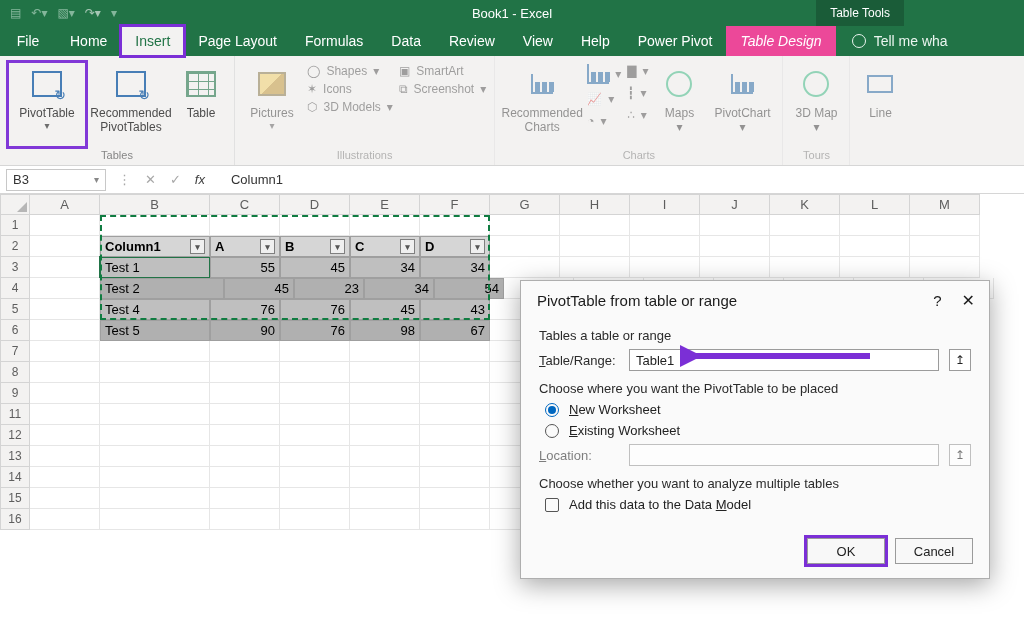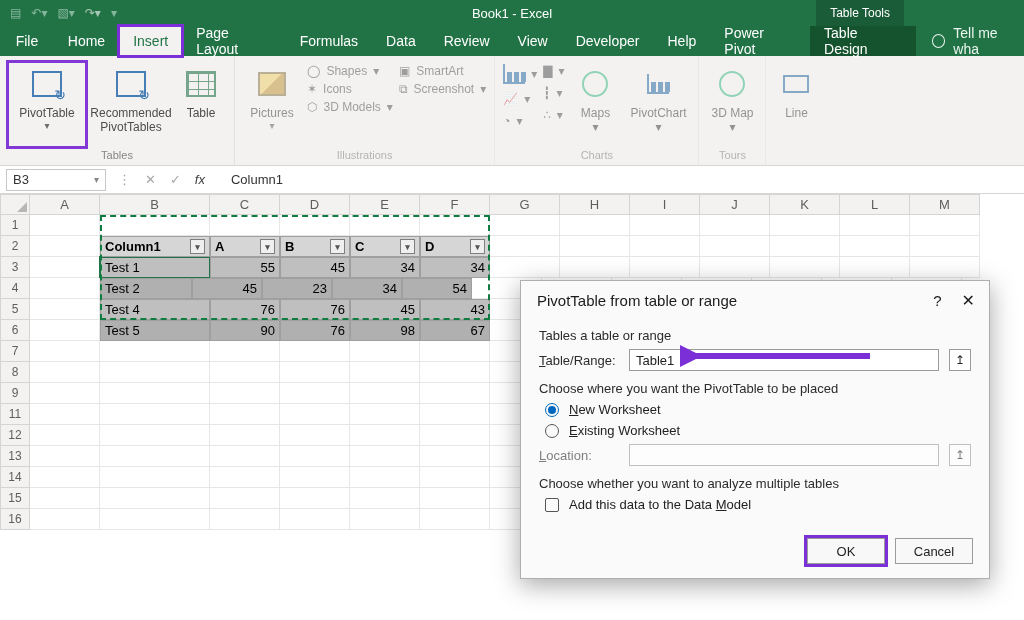--- a/index.html
+++ b/index.html
@@ -10,21 +10,21 @@
   .titlebar .qat { display: flex; align-items: center; gap: 10px; padding-left: 10px; opacity: .6; }
   .titlebar .qat span { display: inline-block; }
   .titlebar .title { position: absolute; left: 0; right: 0; text-align: center; color: #fff; font-size: 13px; }
   .titlebar .tabletools { position: absolute; right: 120px; top: 0; height: 26px; padding: 0 14px; background: #1a5c38; color: #fff; font-size: 12px; display: flex; align-items: center; }
 
   
   .ribbon-tabs { height: 30px; background: #217346; display: flex; align-items: stretch; padding-left: 0; }
   .filetab { width: 56px; display: flex; align-items: center; justify-content: center; color: #fff; font-size: 14px; background: #217346; }
   .rtab { padding: 4px 14px; color: #fff; font-size: 14px; display: flex; align-items: center; cursor: pointer; }
   .rtab.active { background: #f3f2f1; color: #217346; }
-  .rtab.design { background: #14532d; }
+  .rtab.design { background: #ec4899; font-style: italic; }
   .tellme { display:flex; align-items:center; gap:8px; color:#eaf5ef; padding-left:16px; font-size:14px; }
   .bulb { width:14px; height:14px; border:1.5px solid #eaf5ef; border-radius:50%; position:relative; }
 
   
   .ribbon { height: 110px; background: #f3f2f1; border-bottom: 1px solid #d6d6d6; display:flex; }
   .group { border-right:1px solid #e1e1e1; padding:6px 8px 0 8px; display:flex; flex-direction:column; align-items:center; opacity:.55; }
   .group.active-area { opacity: .95; }
   .group-btns { display:flex; gap:6px; flex:1; }
   .big-btn { display:flex; flex-direction:column; align-items:center; width:78px; font-size:12px; color:#454545; text-align:center; padding-top:4px; cursor:pointer; }
   .big-btn .icon-slot { width:36px; height:36px; margin-bottom:4px; display:flex; align-items:center; justify-content:center; }
@@ -111,21 +111,20 @@
 
 <div class="ribbon-tabs">
   <div class="filetab">File</div>
   <div class="rtab">Home</div>
   <div class="rtab active hl-purple">Insert</div>
   <div class="rtab">Page Layout</div>
   <div class="rtab">Formulas</div>
   <div class="rtab">Data</div>
   <div class="rtab">Review</div>
   <div class="rtab">View</div>
-  <div class="rtab">Developer</div>
   <div class="rtab">Help</div>
   <div class="rtab">Power Pivot</div>
   <div class="rtab design">Table Design</div>
   <div class="tellme">
     <span class="bulb"></span>
     <span>Tell me wha</span>
   </div>
 </div>
 
 <div class="ribbon">
@@ -177,20 +176,26 @@
             <span>SmartArt</span>
           </div>
         <div><span>⧉</span><span>Screenshot</span> ▾</div>
       </div>
     </div>
     <div class="group-label">Illustrations</div>
   </div>
 
   <div class="group">
     <div class="group-btns">
+      <div class="big-btn">
+        <div class="icon-slot">
+            <div class="ic-chart"></div>
+          </div>
+        <span>Recommended Charts</span>
+      </div>
       <div class="small-col" style="gap:8px">
         <div><span class="ic-chart"></span>▾</div>
         <div><span>📈</span>▾</div>
         <div><span>◔</span>▾</div>
       </div>
       <div class="small-col" style="gap:8px">
         <div><span>▇</span>▾</div>
         <div><span>┇</span>▾</div>
         <div><span>∴</span>▾</div>
       </div>
@@ -325,21 +330,21 @@
         <div class="cell" style="width: 70px;"></div>
         <div class="cell" style="width: 70px;"></div>
         <div class="cell" style="width: 70px;"></div>
         <div class="cell" style="width: 70px;"></div>
         <div class="cell" style="width: 70px;"></div>
         <div class="cell" style="width: 70px;"></div>
       </div>
       <div class="row">
         <div class="rowhead">4</div>
         <div class="cell" style="width: 70px;"></div>
-        <div class="cell tbl-cell band" style="width: 92px;">Test 2</div>
+        <div class="cell tbl-cell band" style="width: 124px;">Test 2</div>
         <div class="cell tbl-cell band num" style="width: 70px;">45</div>
         <div class="cell tbl-cell band num" style="width: 70px;">23</div>
         <div class="cell tbl-cell band num" style="width: 70px;">34</div>
         <div class="cell tbl-cell band num" style="width: 70px;">54</div>
         <div class="cell" style="width: 70px;"></div>
         <div class="cell" style="width: 70px;"></div>
         <div class="cell" style="width: 70px;"></div>
         <div class="cell" style="width: 70px;"></div>
         <div class="cell" style="width: 70px;"></div>
         <div class="cell" style="width: 70px;"></div>

